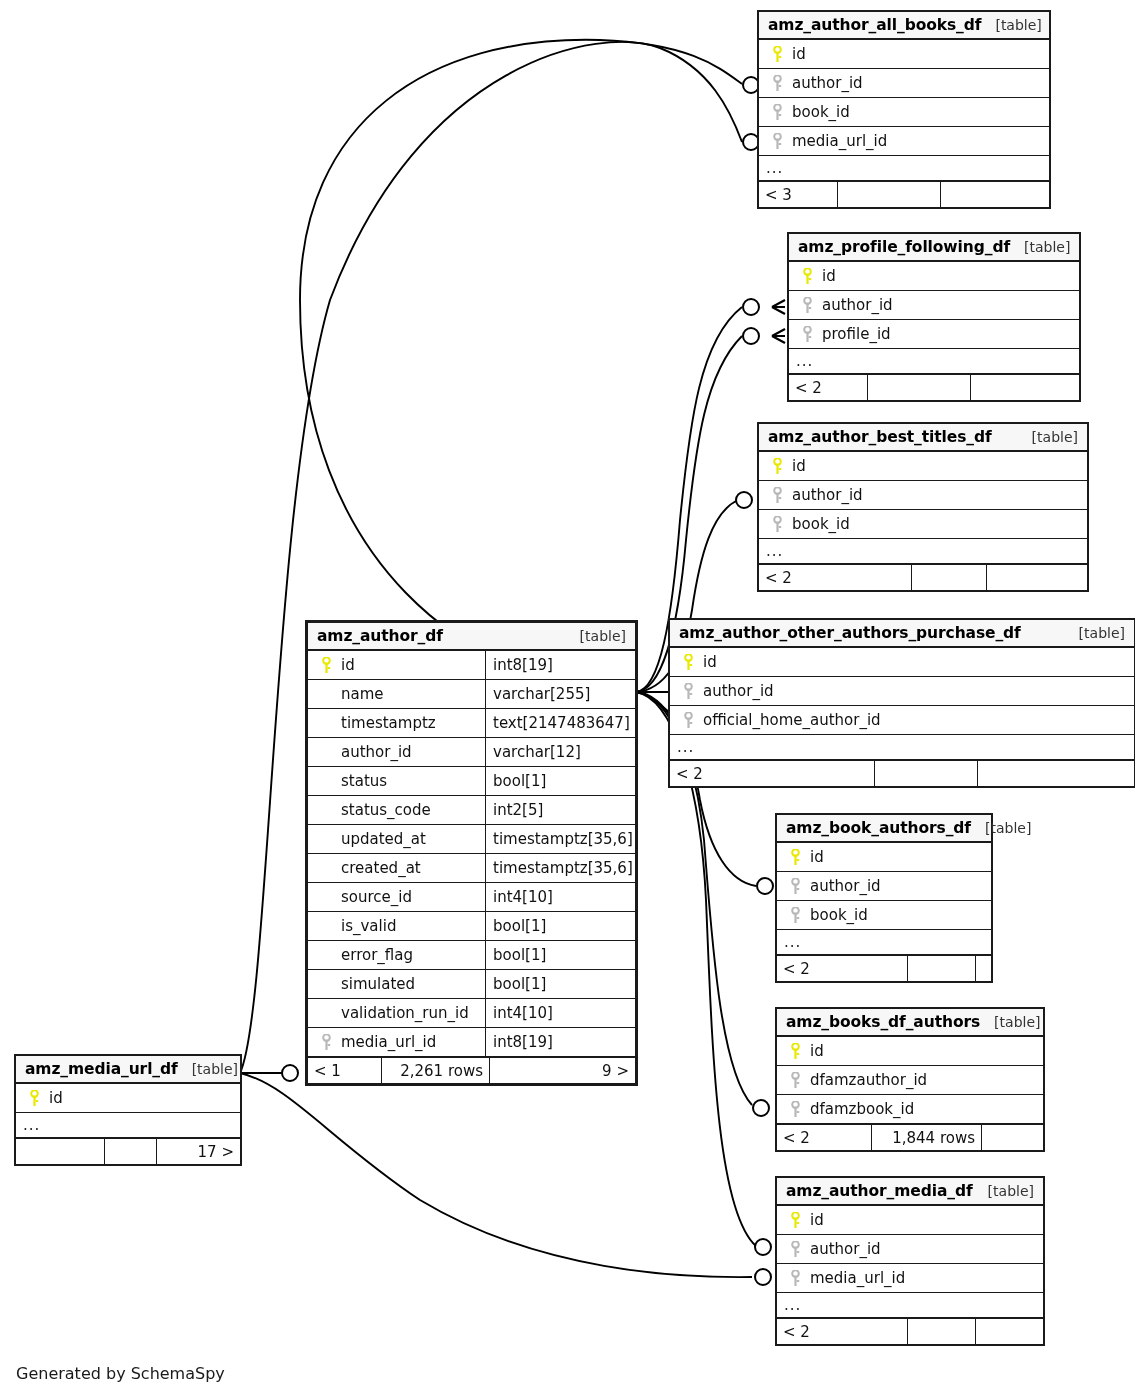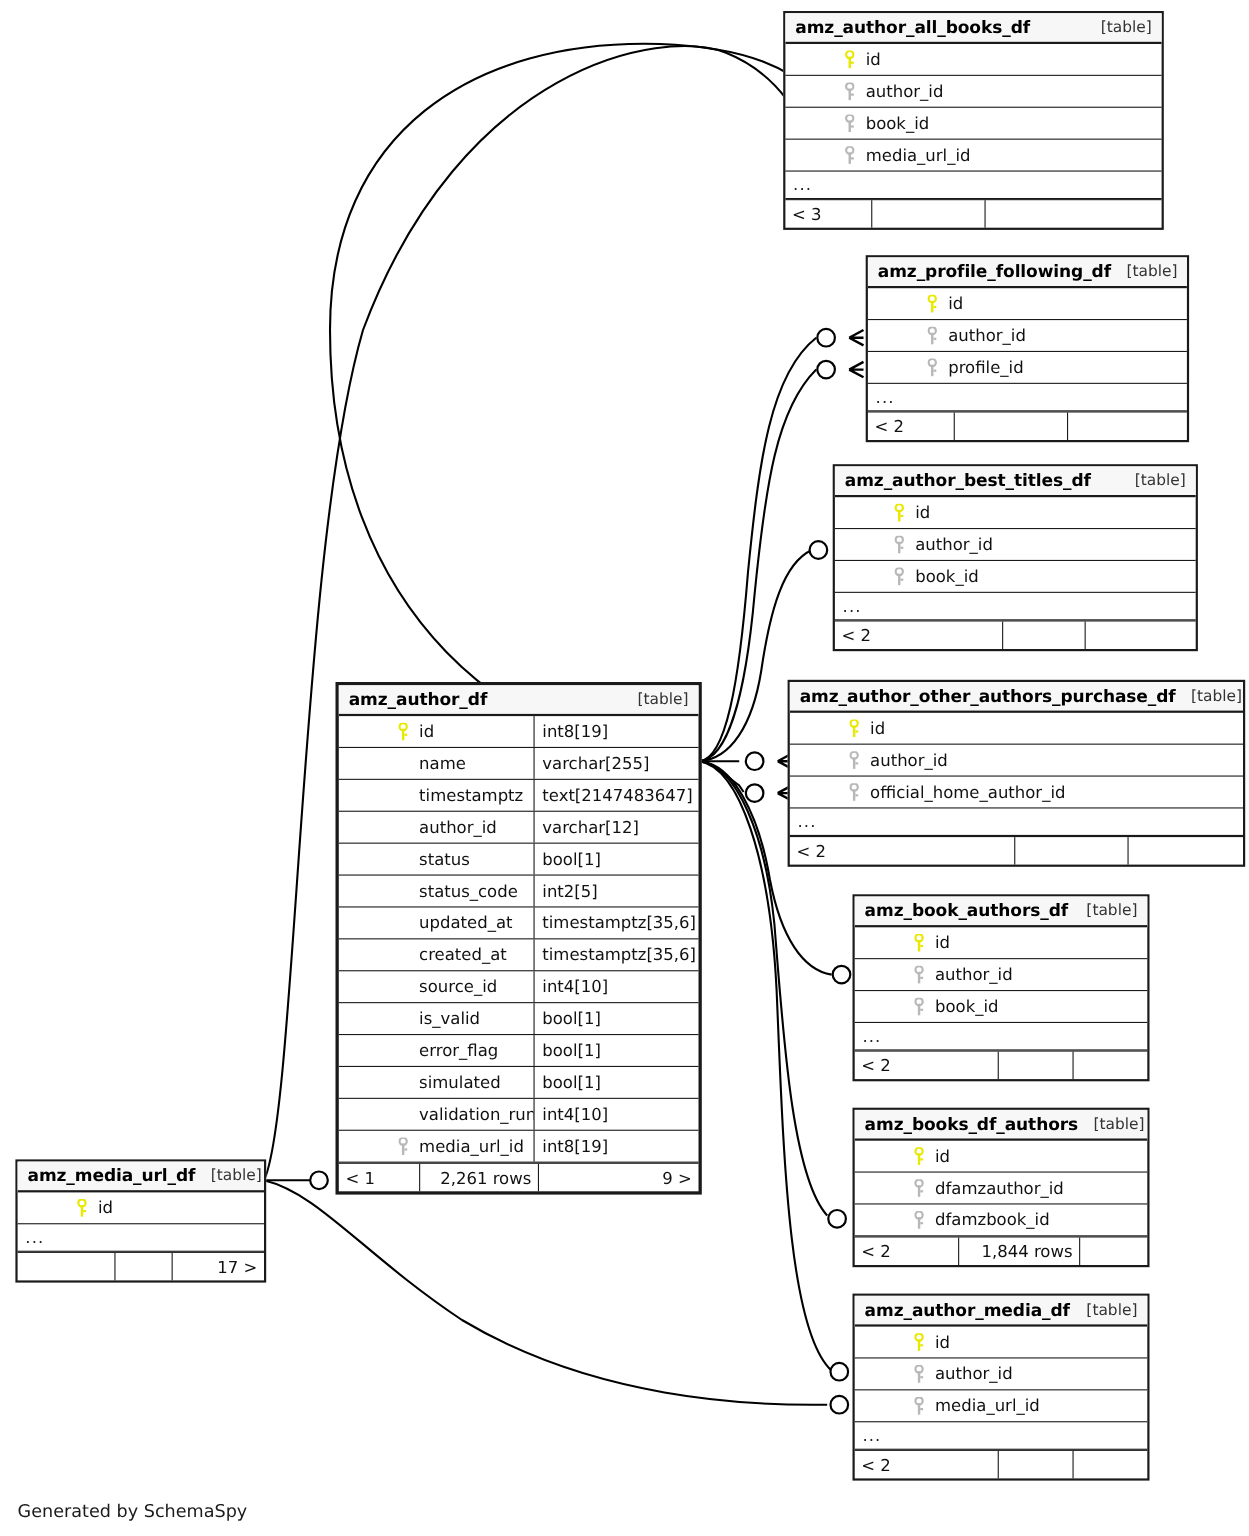--- a/index.html
+++ b/index.html
@@ -36,21 +36,20 @@
   }
   .tb-name{font-weight:bold;font-size:15.5px;letter-spacing:-0.1px;color:#000;}
   .tb-tag{font-size:14px;color:#333;padding-left:14px;}
 
   .tb-row{
     display:flex;
     align-items:flex-end;
     height:29px;
     border-bottom:1.5px solid #1a1a1a;
     box-sizing:border-box;
-    padding-left:40px;
   }
   .tb-row:last-child{border-bottom:none;}
 
   .cell-name{
     display:flex;align-items:center;
     flex:1 1 auto;
     padding-left:7px;
     box-sizing:border-box;
     height:100%;
     overflow:hidden;
@@ -170,21 +169,21 @@
       <use href="#crow" x="707" y="692" transform="rotate(180,707,692)"></use>
       <use href="#crow" x="707" y="721" transform="rotate(180,707,721)"></use>
       <use href="#crow" x="786" y="886" transform="rotate(180,786,886)"></use>
       <use href="#crow" x="782" y="1108" transform="rotate(180,782,1108)"></use>
       <use href="#crow" x="784" y="1247" transform="rotate(180,784,1247)"></use>
       <use href="#crow" x="784" y="1277" transform="rotate(180,784,1277)"></use>
       <use href="#crow" x="311" y="1073" transform="rotate(180,311,1073)"></use>
     </g>
   </svg>
 
-  <div class="table-box" style="left:712px;top:10px;width:346px;">
+  <div class="table-box" style="left:757px;top:10px;width:294px;">
     <div class="tb-header">
       <span class="tb-name">amz_author_all_books_df</span>
       <span class="tb-tag">[table]</span>
     </div>
     <div class="tb-row">
       <span class="cell-name">
         <span class="keyslot">
           <svg class="key-ico" width="9" height="17" viewBox="0 0 9 17">
               <circle cx="4.5" cy="3.6" r="3.3" fill="none" stroke="#e8e800" stroke-width="2"></circle>
               <rect x="3.4" y="5.5" width="2.2" height="10.5" fill="#e8e800"></rect>
@@ -329,21 +328,21 @@
       </span>
     </div>
     <div class="tb-ellipsis">...</div>
     <div class="tb-footer">
       <div class="foot-cell fc-left" style="width:152px">&lt; 2</div>
       <div class="foot-cell fc-right" style="width:75px"></div>
       <div class="foot-cell fc-right" style="flex:1"></div>
     </div>
   </div>
 
-  <div class="table-box" style="left:716px;top:618px;width:416px;">
+  <div class="table-box" style="left:668px;top:618px;width:468px;">
     <div class="tb-header">
       <span class="tb-name">amz_author_other_authors_purchase_df</span>
       <span class="tb-tag">[table]</span>
     </div>
     <div class="tb-row">
       <span class="cell-name">
         <span class="keyslot">
           <svg class="key-ico" width="9" height="17" viewBox="0 0 9 17">
               <circle cx="4.5" cy="3.6" r="3.3" fill="none" stroke="#e8e800" stroke-width="2"></circle>
               <rect x="3.4" y="5.5" width="2.2" height="10.5" fill="#e8e800"></rect>
@@ -378,21 +377,21 @@
       </span>
     </div>
     <div class="tb-ellipsis">...</div>
     <div class="tb-footer">
       <div class="foot-cell fc-left" style="width:204px">&lt; 2</div>
       <div class="foot-cell fc-right" style="width:103px"></div>
       <div class="foot-cell fc-right" style="flex:1"></div>
     </div>
   </div>
 
-  <div class="table-box" style="left:775px;top:813px;width:270px;">
+  <div class="table-box" style="left:775px;top:813px;width:218px;">
     <div class="tb-header">
       <span class="tb-name">amz_book_authors_df</span>
       <span class="tb-tag">[table]</span>
     </div>
     <div class="tb-row">
       <span class="cell-name">
         <span class="keyslot">
           <svg class="key-ico" width="9" height="17" viewBox="0 0 9 17">
               <circle cx="4.5" cy="3.6" r="3.3" fill="none" stroke="#e8e800" stroke-width="2"></circle>
               <rect x="3.4" y="5.5" width="2.2" height="10.5" fill="#e8e800"></rect>

